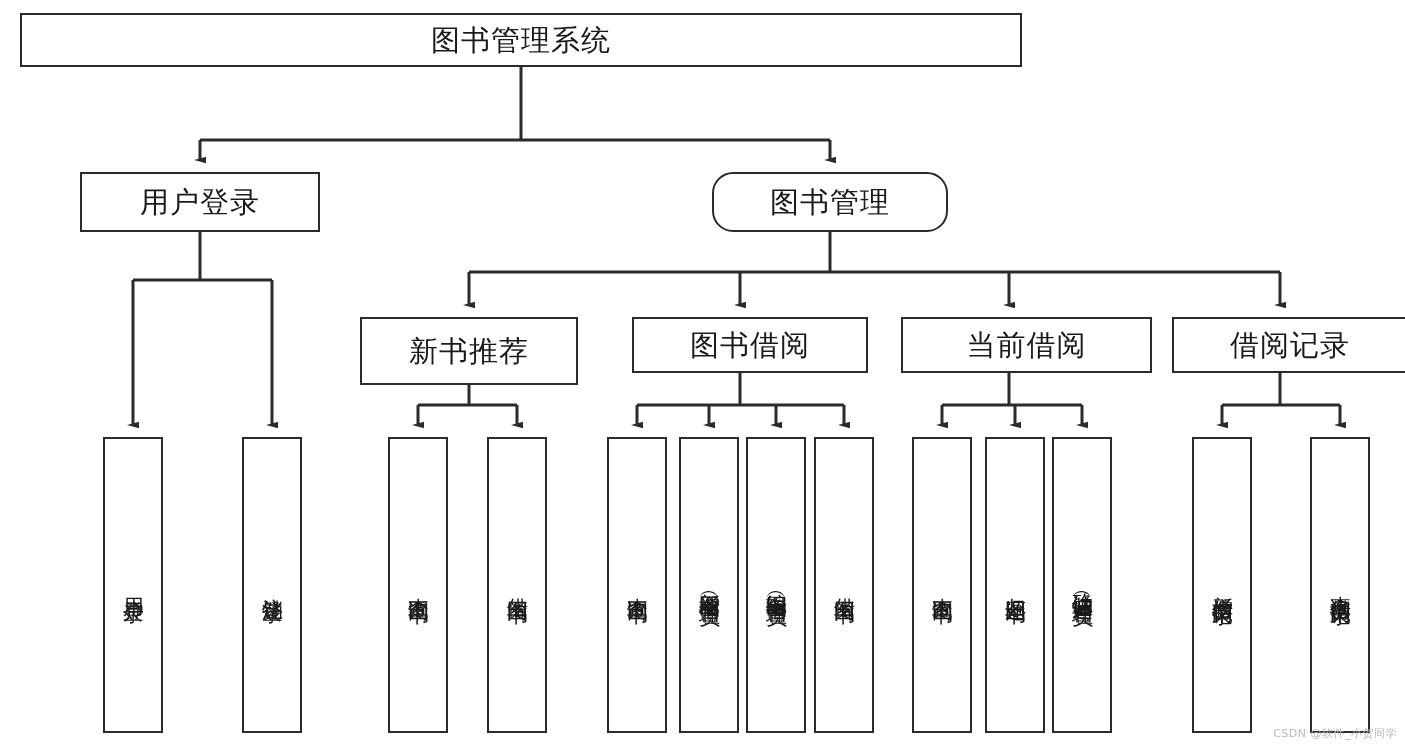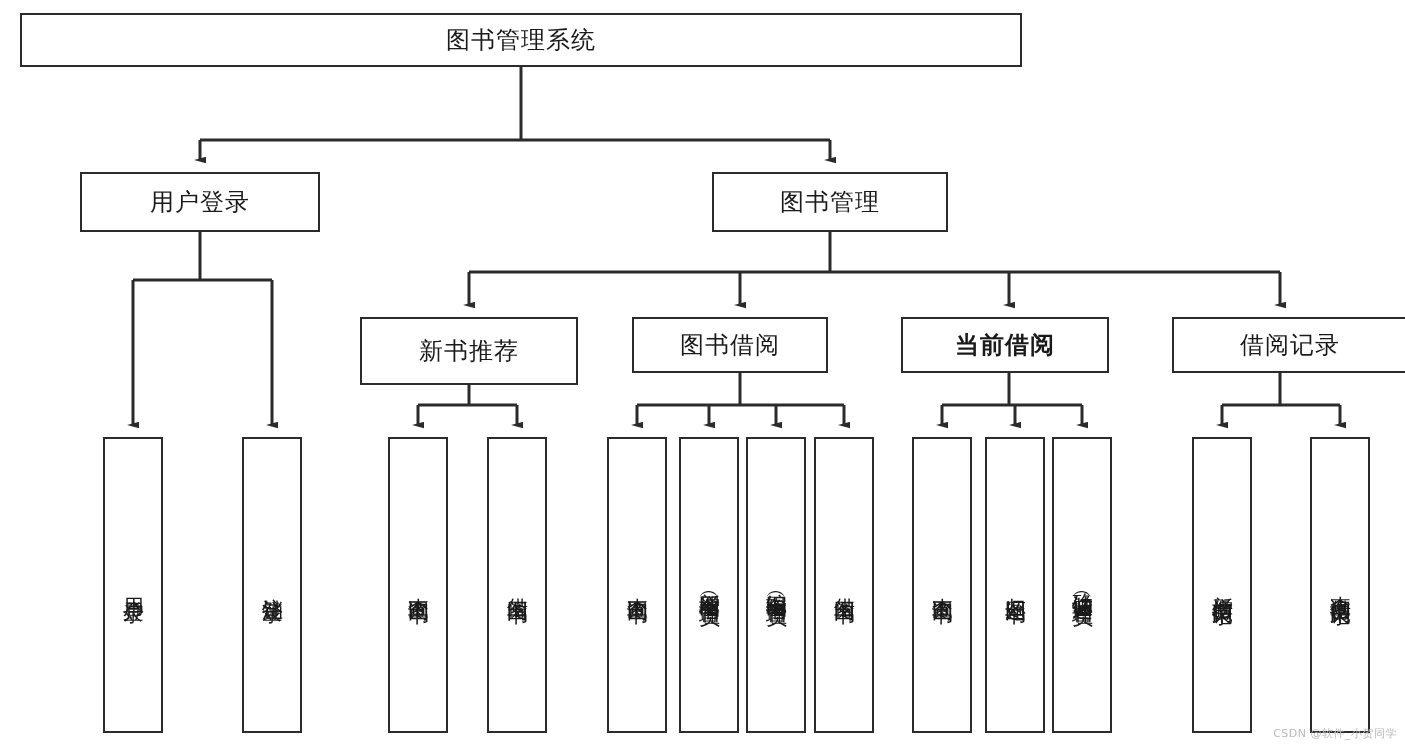--- a/index.html
+++ b/index.html
@@ -28,21 +28,21 @@
     position: absolute;
     box-sizing: border-box;
     background: #ffffff;
     border: 2px solid #2b2b2b;
     display: flex;
     align-items: center;
     justify-content: center;
     color: #1a1a1a;
   }
   .node.horiz {
-    font-size: 24px;
+    font-size: 29px;
     letter-spacing: 1px;
   }
   .node.vert {
     font-size: 21px;
     letter-spacing: 1px;
   }
   .node .label {
     display: block;
     text-align: center;
     line-height: 1.18;
@@ -119,31 +119,31 @@
     </g>
   </svg>
 
   <div class="node horiz" style="left:20px; top:13px; width:1002px; height:54px;">
     <span class="label">图书管理系统</span>
   </div>
 
   <div class="node horiz" style="left:80px; top:172px; width:240px; height:60px;">
     <span class="label">用户登录</span>
   </div>
-  <div class="node horiz" style="left:712px; top:172px; width:236px; height:60px;">
+  <div class="node horiz" style="left:712px; top:172px; width:236px; height:60px;border-radius:21px;">
     <span class="label">图书管理</span>
   </div>
 
   <div class="node horiz" style="left:360px; top:317px; width:218px; height:68px;">
     <span class="label">新书推荐</span>
   </div>
-  <div class="node horiz" style="left:632px; top:317px; width:196px; height:56px;">
+  <div class="node horiz" style="left:632px; top:317px; width:236px; height:56px;">
     <span class="label">图书借阅</span>
   </div>
-  <div class="node horiz" style="left:901px; top:317px; width:208px; height:56px;font-weight:bold;">
+  <div class="node horiz" style="left:901px; top:317px; width:251px; height:56px;">
     <span class="label">当前借阅</span>
   </div>
   <div class="node horiz" style="left:1172px; top:317px; width:236px; height:56px;">
     <span class="label">借阅记录</span>
   </div>
 
   <div class="node vert" style="left:103px; top:437px; width:60px; height:296px;">
     <span class="label">用户登录</span>
   </div>
   <div class="node vert" style="left:242px; top:437px; width:60px; height:296px;">

